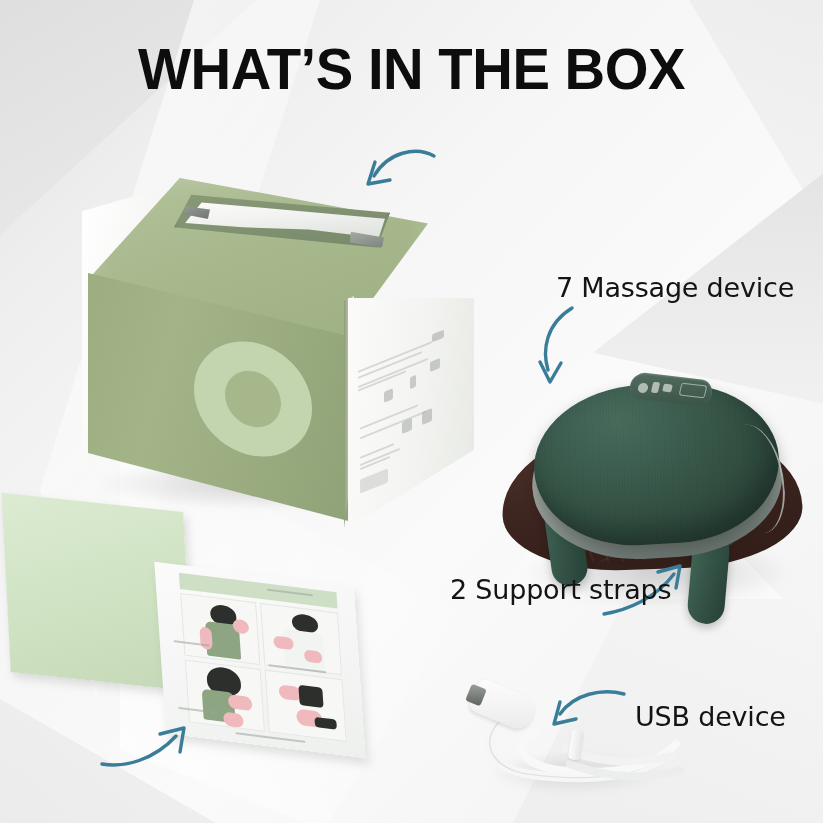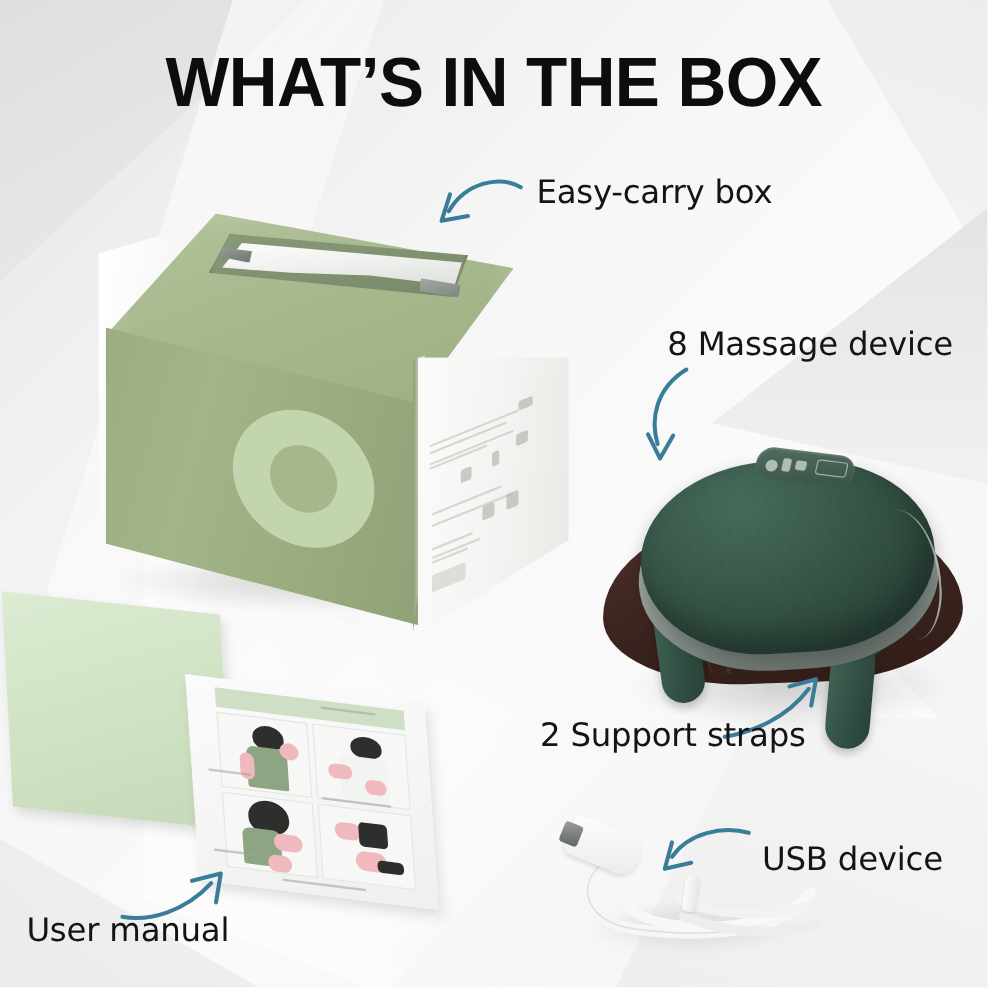--- a/index.html
+++ b/index.html
@@ -54,21 +54,21 @@
 
   
   .label {
     position:absolute; color:#141414;
     font-size:27px; font-weight:400; white-space:nowrap;
     font-family:"DejaVu Sans", sans-serif;
     letter-spacing:-.2px;
   }
   #lbl-box     { top:145px; left:447px; }
   #lbl-device  { top:272px; left:556px; }
-  #lbl-straps  { top:598px; left:450px; }
+  #lbl-straps  { top:574px; left:450px; }
   #lbl-usb     { top:701px; left:635px; }
   #lbl-manual  { top:760px; left:22px; }
 
   .arrow { position:absolute; pointer-events:none; }
 
   
   #boxwrap { position:absolute; left:82px; top:178px; width:400px; height:350px; }
   #box-shadow {
     position:absolute; left:10px; top:280px; width:330px; height:52px;
     background:radial-gradient(ellipse at 50% 50%,rgba(120,125,118,.30),rgba(120,125,118,0) 70%);
@@ -442,19 +442,17 @@
   <svg class="arrow" style="left:540px;top:686px;" width="90" height="50">
     <path d="M84,8 C 62,2 34,8 20,28" stroke="#3a7d99" stroke-width="3.4" fill="none" stroke-linecap="round"></path>
     <path d="M14,38 L20,16 M14,38 L36,33" stroke="#3a7d99" stroke-width="3.4" fill="none" stroke-linecap="round"></path>
   </svg>
 
   <svg class="arrow" style="left:96px;top:722px;" width="100" height="55">
     <path d="M6,42 C 28,46 58,38 80,14" stroke="#3a7d99" stroke-width="3.4" fill="none" stroke-linecap="round"></path>
     <path d="M88,6 L64,12 M88,6 L84,30" stroke="#3a7d99" stroke-width="3.4" fill="none" stroke-linecap="round"></path>
   </svg>
 
-  <div class="label" id="lbl-box">Easy-carry box</div>
-  <div class="label" id="lbl-device">8 Massage device</div>
+  <div class="label" id="lbl-device">7 Massage device</div>
   <div class="label" id="lbl-straps">2 Support straps</div>
   <div class="label" id="lbl-usb">USB device</div>
-  <div class="label" id="lbl-manual">User manual</div>
 
 </div>
 
 </body></html>

